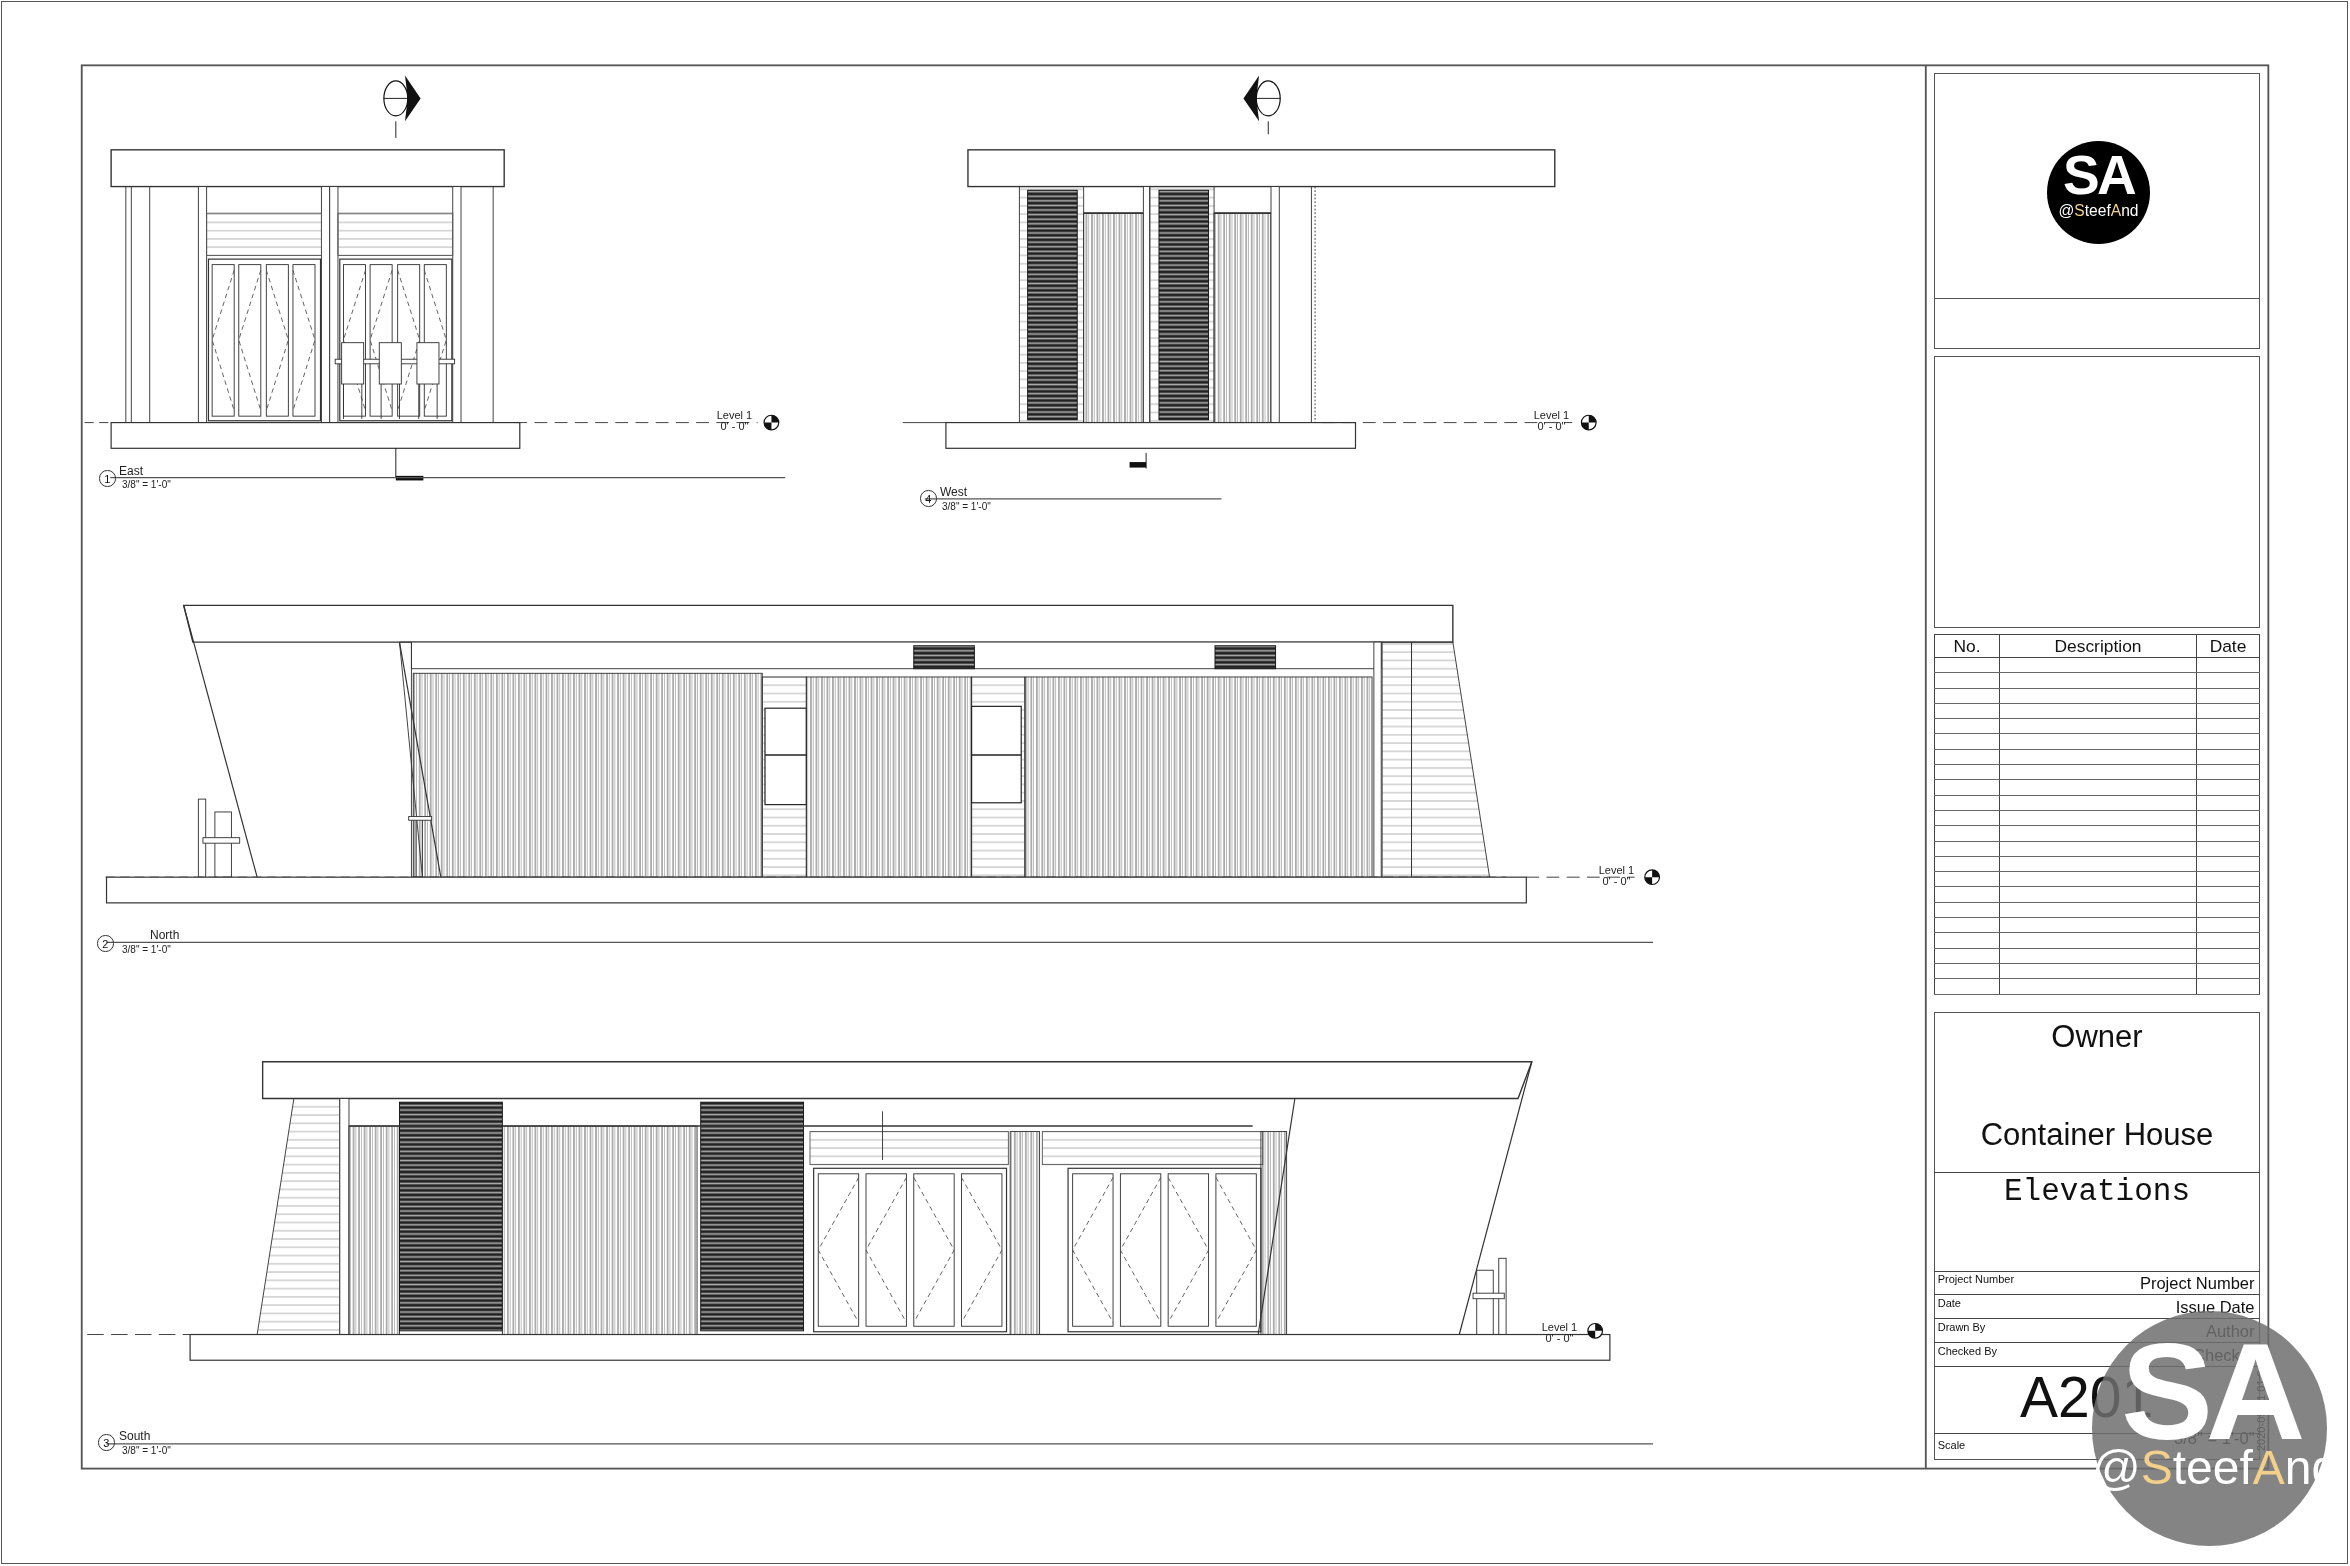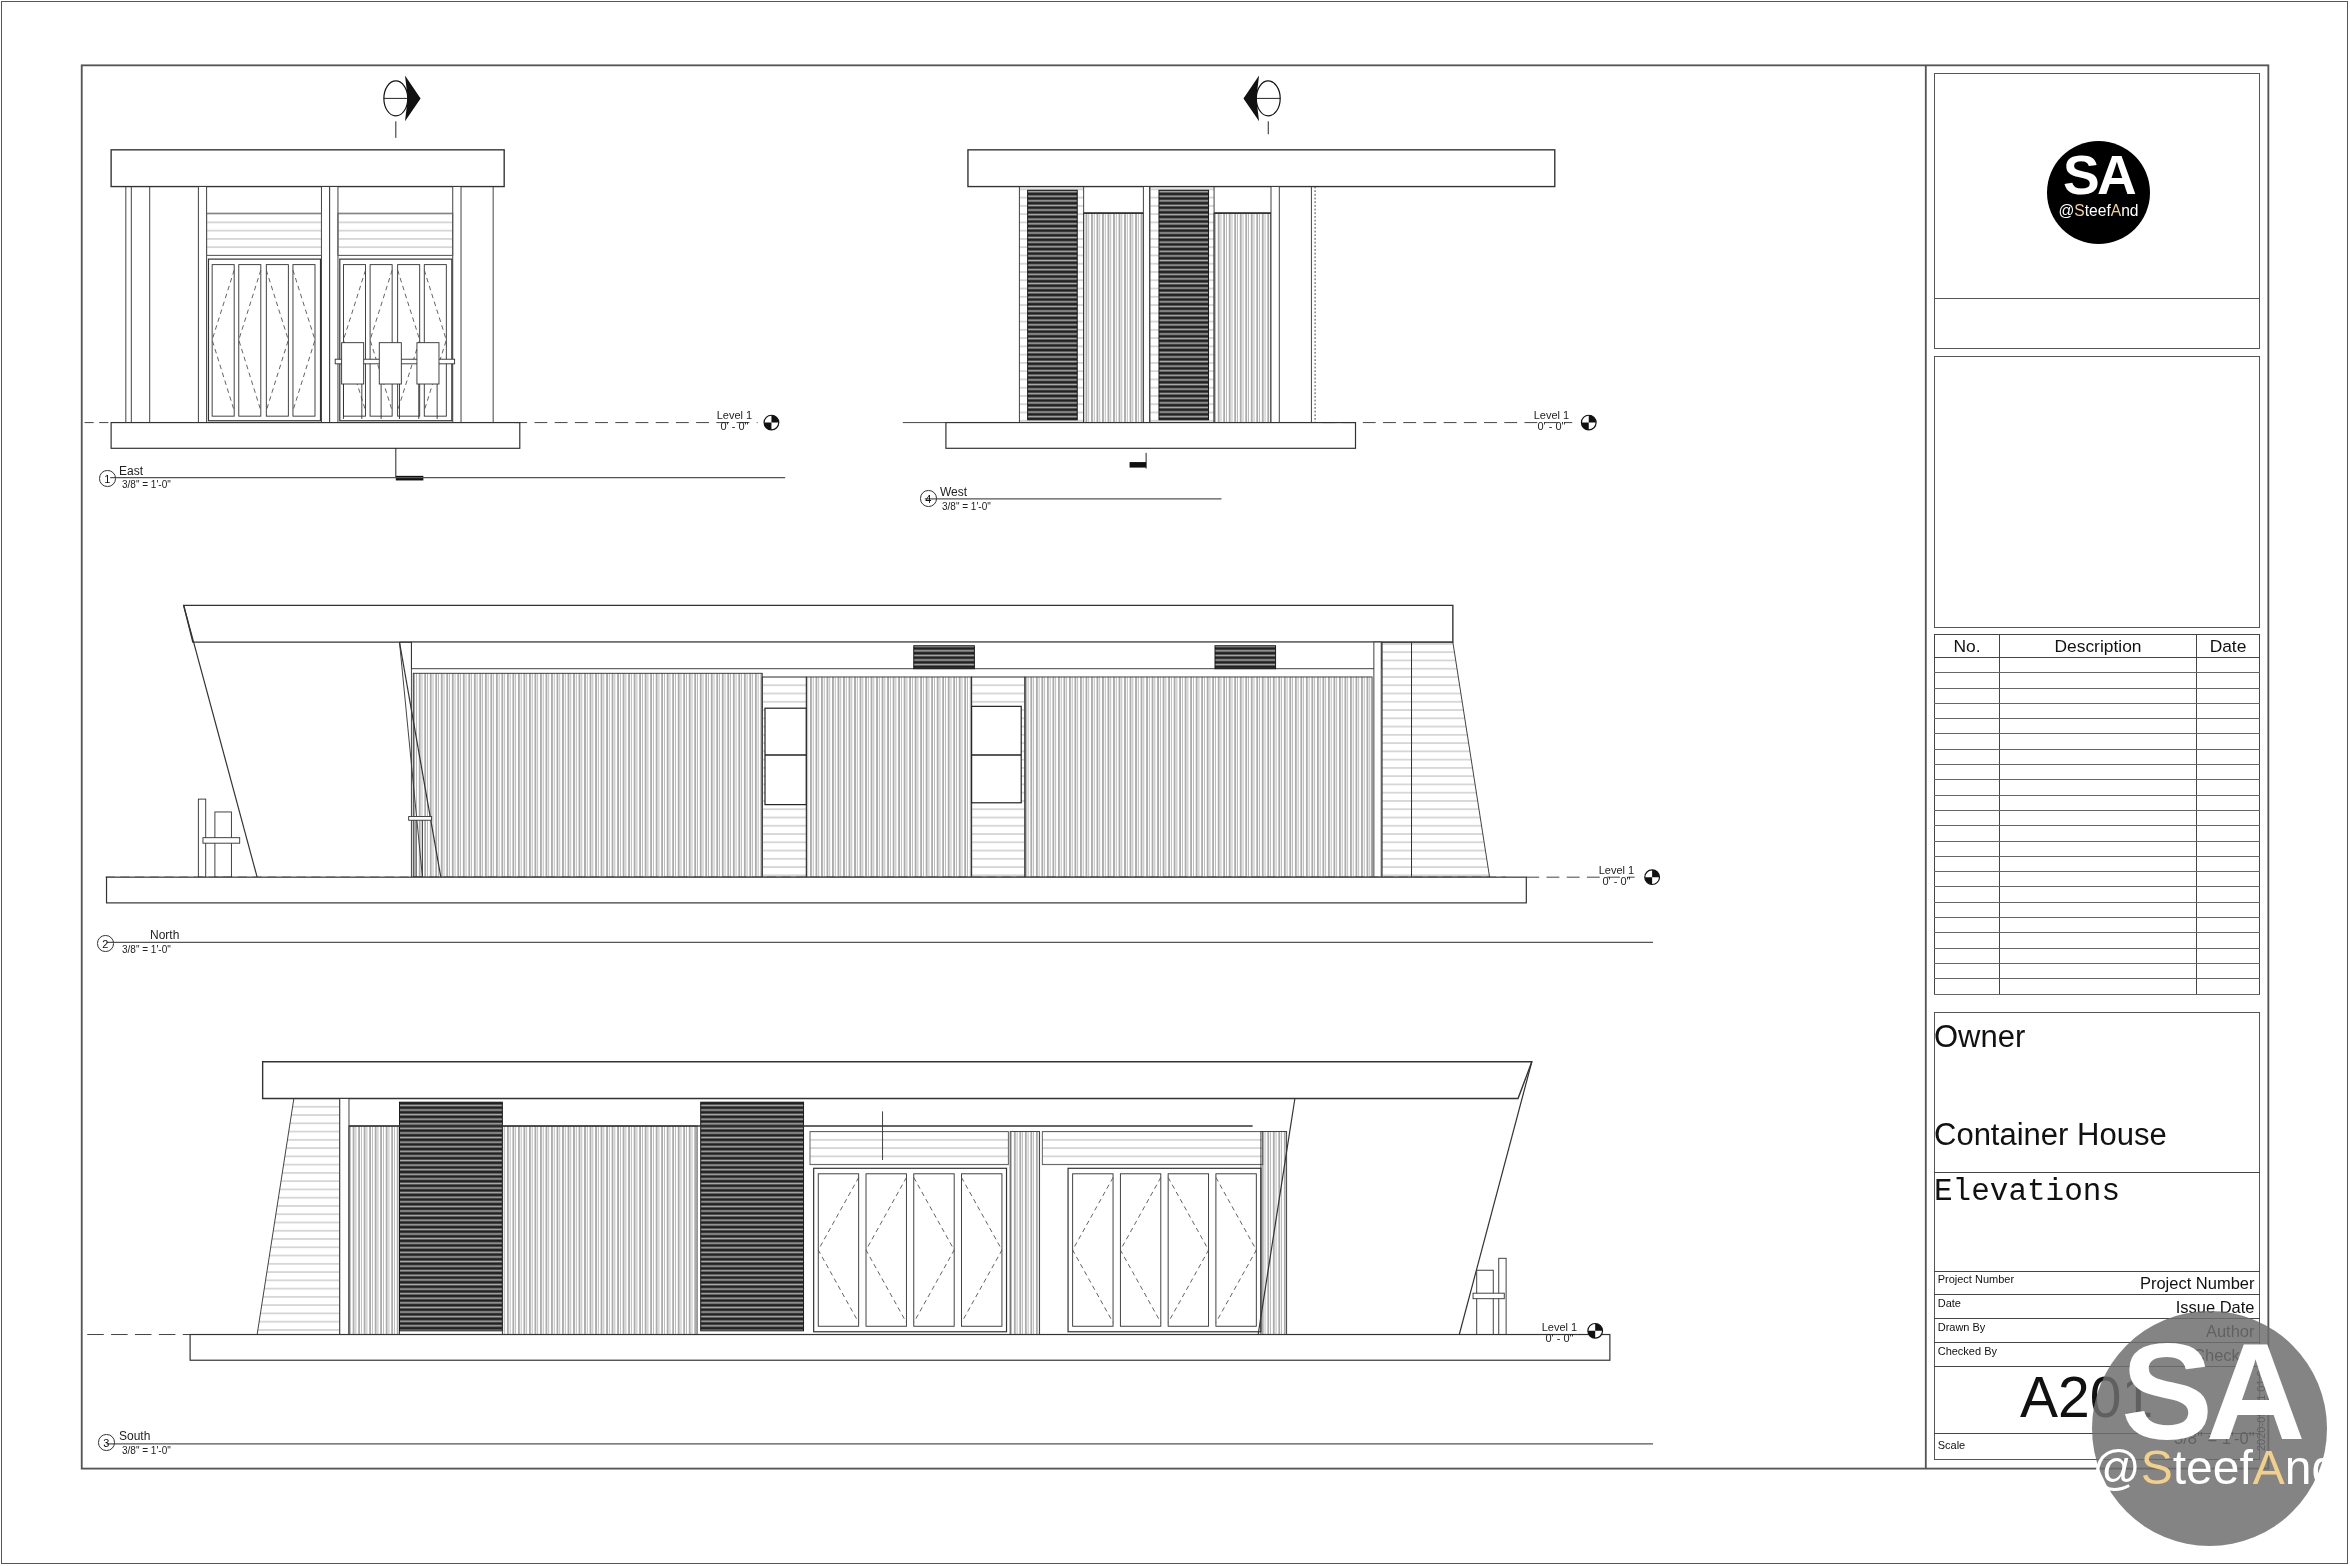--- a/index.html
+++ b/index.html
@@ -9,21 +9,21 @@
   #drawing-svg{position:absolute;left:0;top:0;}
   .view-title{position:absolute;font-size:12px;line-height:13px;color:#222;text-align:right;}
   .view-num{position:absolute;width:16.5px;height:16.5px;border:1.4px solid #333;border-radius:50%;font-size:11px;text-align:center;line-height:16.5px;box-sizing:border-box;}
   .level-tag{position:absolute;font-size:11px;line-height:11px;color:#222;text-align:center;}
   .level-tag .lv-elev{display:block;}
   
   .tb-box{position:absolute;border:1.8px solid #555;box-sizing:border-box;background:#fff;}
   .rev-table{position:absolute;left:1934px;top:634px;width:326px;border-collapse:collapse;}
   .rev-table th{font-weight:normal;font-size:17.4px;height:22px;border:1.4px solid #444;padding:0;margin-top:36px;}
   .rev-table td{height:14.3px;border-left:1.4px solid #444;border-right:1.4px solid #444;border-bottom:1.4px solid #666;padding:0;}
-  .tb-big{position:absolute;left:1934px;width:326px;font-size:31px;color:#111;}
+  .tb-big{position:absolute;left:1934px;width:326px;text-align:center;font-size:31px;color:#111;}
   .tb-row{position:absolute;left:1934px;width:326px;height:24px;border-bottom:1.4px solid #444;box-sizing:border-box;}
   .tb-row .k{position:absolute;left:3.7px;top:1.8px;font-size:11px;}
   .tb-row .v{position:absolute;right:5.5px;top:2.8px;font-size:16.5px;}
   .sheet-no{position:absolute;left:2020px;top:1364px;font-size:57px;}
   .timestamp{position:absolute;left:2255px;top:1451px;transform:rotate(-90deg);transform-origin:0 0;font-size:11px;white-space:nowrap;}
   .wm{position:absolute;left:2092px;top:1311px;width:235px;height:235px;border-radius:50%;background:rgba(110,110,110,0.85);}
   .wm-sa{position:absolute;left:0;top:11px;width:100%;text-align:center;font-size:138px;font-weight:bold;color:#fff;letter-spacing:-7.3px;line-height:138px;}
   .wm-handle{position:absolute;left:0;top:129px;width:100%;text-align:center;font-size:48px;color:#fff;}
   .gold{color:#f2d08a;}
   .logo{position:absolute;left:2047px;top:141px;width:103px;height:103px;border-radius:50%;background:#000;}

